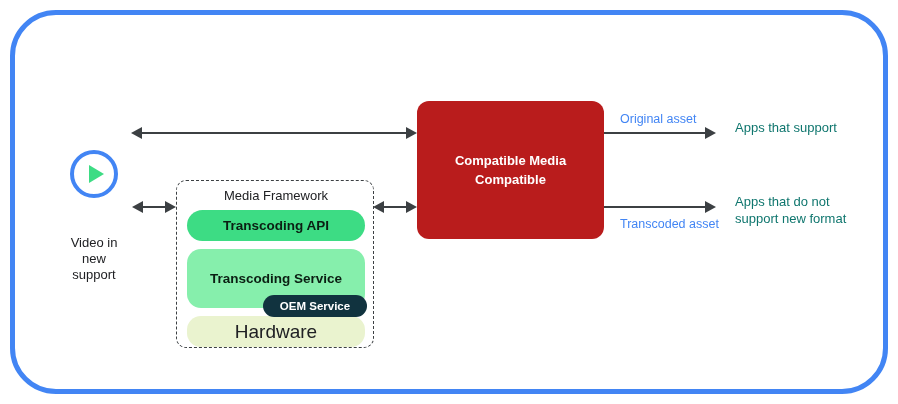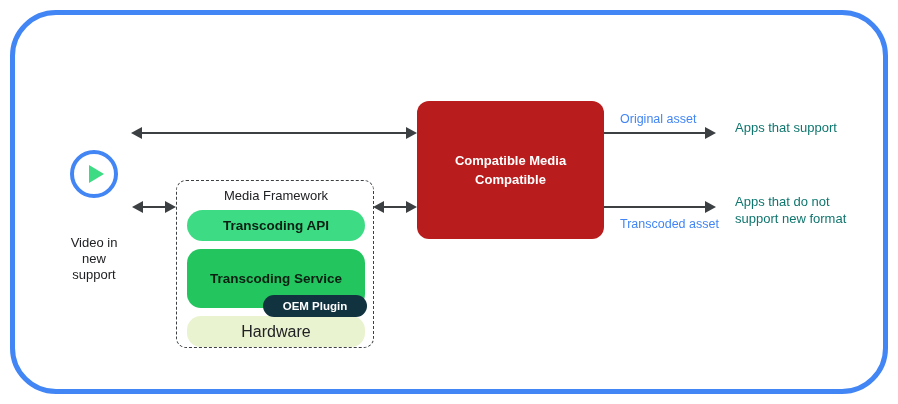--- a/index.html
+++ b/index.html
@@ -105,30 +105,30 @@
     color: #0b1f13;
   }
   .box-api {
     height: 31px;
     background: #3ddc84;
     margin-bottom: 8px;
     text-align: right;
   }
   .box-service {
     height: 59px;
-    background: #22c55e;
+    background: #86efac;
     margin-bottom: 8px;
     position: relative;
     border-radius: 14px;
   }
   .box-hardware {
     height: 31px;
     background: #eaf3cf;
     font-weight: normal;
-    font-size: 16px;
+    font-size: 19px;
     color: #202124;
     border-radius: 14px;
   }
   .oem-pill {
     position: absolute;
     right: -2px;
     bottom: -9px;
     width: 104px;
     height: 22px;
     border-radius: 11px;
@@ -223,21 +223,21 @@
 
   <div class="media-framework">
     <div class="mf-title">Media Framework</div>
     <div class="mf-stack">
       <div class="mf-box box-api">
         <span>Transcoding API</span>
       </div>
       <div class="mf-box box-service">
         <span>Transcoding Service</span>
         <div class="oem-pill">
-          <span>OEM Plugin</span>
+          <span>OEM Service</span>
         </div>
       </div>
       <div class="mf-box box-hardware">
         <span>Hardware</span>
       </div>
     </div>
   </div>
 
   <div class="cmt-box">
     <div>

